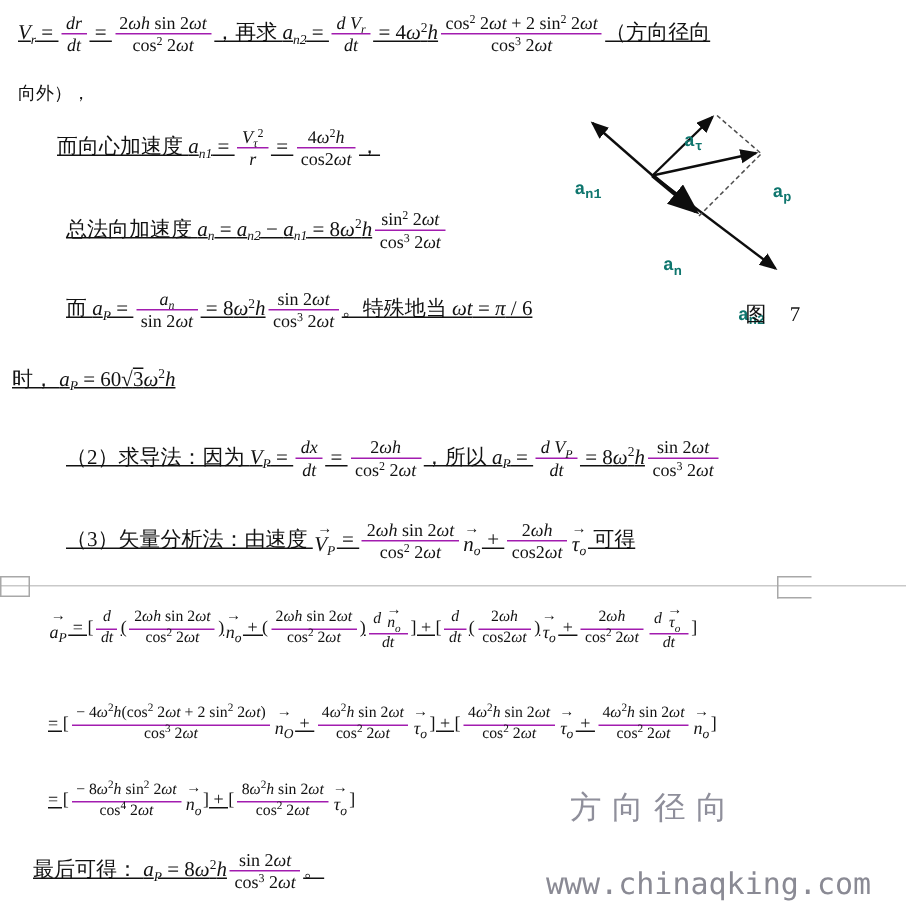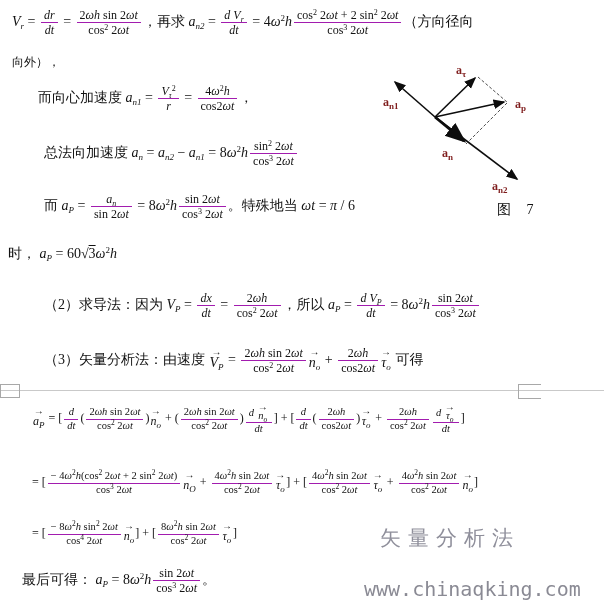--- a/index.html
+++ b/index.html
@@ -1,21 +1,21 @@
 <!DOCTYPE html>
 <html><head>
 <meta charset="utf-8">
 <style>
   html,body{margin:0;padding:0;}
   body{
     width:604px;height:611px;position:relative;background:#ffffff;
     font-family:"Liberation Serif","DejaVu Serif",serif;color:#121212;
     overflow:hidden;
   }
-  .math-line{position:absolute;white-space:nowrap;font-size:14px;line-height:1.1;}
+  .math-line{position:absolute;white-space:nowrap;font-size:14px;line-height:1.1;text-decoration:underline;}
   .cn-line{position:absolute;white-space:nowrap;font-size:12px;}
   
   .tk-t{font-style:normal;}
   .tk-m{font-style:italic;}
   .tk-p{font-size:9px;vertical-align:5px;line-height:0;}
   .tk-s{font-size:9px;vertical-align:-3px;line-height:0;font-style:italic;}
   .tk-f{display:inline-block;vertical-align:middle;text-align:center;font-size:12px;line-height:1.2;margin:0 2px;}
   .tk-f .tk-p{font-size:8px;vertical-align:4px;}
   .tk-f .tk-s{font-size:8px;}
   .tk-fn{display:block;padding:0 3px;}
@@ -23,22 +23,22 @@
   .tk-v{display:inline-block;text-align:center;vertical-align:-3px;line-height:1;margin:0 1px;}
   .tk-va{display:block;font-size:10px;line-height:6px;height:7px;font-style:normal;}
   .tk-vb{display:block;}
   .tk-r{font-style:normal;}
   .tk-r .tk-rv{text-decoration:overline;}
   .eq{font-size:12px;}
   .eq .tk-f{font-size:10.5px;}
   .eq .tk-f .tk-p,.eq .tk-f .tk-s{font-size:7.5px;}
   
   #fig-svg{position:absolute;left:372px;top:60px;}
-  .fig-label{position:absolute;font-family:Liberation Serif, serif;
-    font-weight:bold;font-size:12px;color:#7f1d1d;white-space:nowrap;}
+  .fig-label{position:absolute;font-family:Liberation Mono, monospace;
+    font-weight:bold;font-size:12px;color:#0f766e;white-space:nowrap;margin-top:24px;}
   .fig-label .sub{font-size:9px;vertical-align:-3px;font-weight:bold;}
   .fig-caption{position:absolute;left:450px;top:201px;font-size:14px;letter-spacing:6px;color:#111;margin-left:47px;}
   
   .divider-line{position:absolute;left:0;top:390px;width:604px;height:1px;background:#c9c9c9;}
   .mark-left{position:absolute;left:0;top:384px;width:18px;height:12px;border:1px solid #a8a8a8;}
   .mark-right{position:absolute;left:518px;top:384px;width:22px;height:13px;
     border-top:1px solid #a8a8a8;border-left:1px solid #a8a8a8;border-bottom:1px solid #a8a8a8;}
   
   .wm-cn{position:absolute;left:380px;top:524px;font-size:21px;color:#8f8f9b;letter-spacing:7px;}
   .wm-url{position:absolute;left:364px;top:577px;font-size:20px;color:#8a8a94;
@@ -86,14 +86,14 @@
   <line x1="94" y1="84" x2="135" y2="43" stroke="#4d4d4d" stroke-width="1" stroke-dasharray="3,2"></line>
 </svg>
 
 <div class="fig-label" style="left:383px;top:95px;"><span>a</span><span class="sub">n1</span></div>
 <div class="fig-label" style="left:456px;top:63px;"><span>a</span><span class="sub">τ</span></div>
 <div class="fig-label" style="left:515px;top:97px;"><span>a</span><span class="sub">p</span></div>
 <div class="fig-label" style="left:442px;top:146px;"><span>a</span><span class="sub">n</span></div>
 <div class="fig-label" style="left:492px;top:179px;"><span>a</span><span class="sub">n2</span></div>
 <div class="fig-caption">图  7</div>
 
-<div class="wm-cn">矢量分析法</div>
+<div class="wm-cn">方向径向</div>
 <div class="wm-url">www.chinaqking.com</div>
 
 </body></html>

